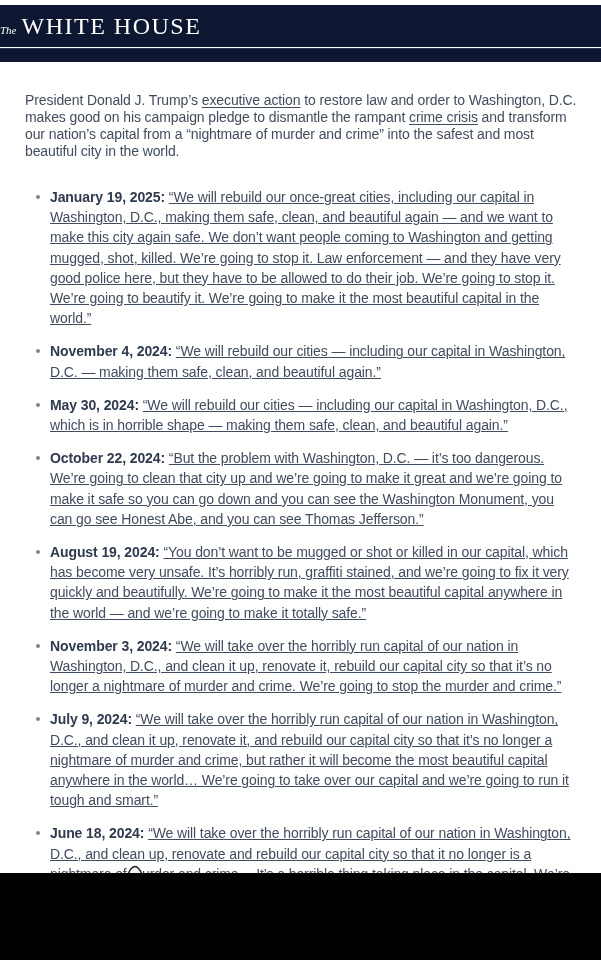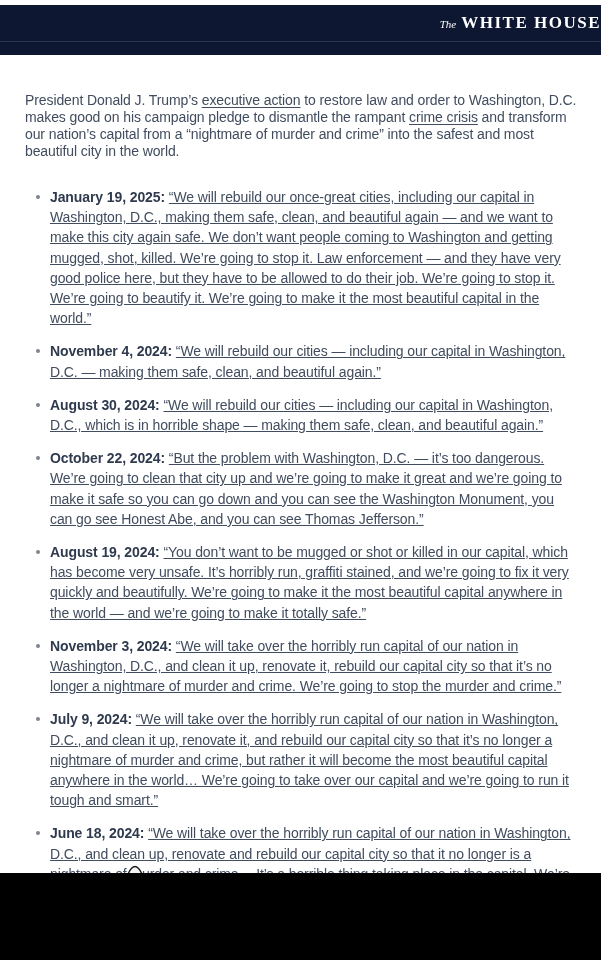--- a/index.html
+++ b/index.html
@@ -13,27 +13,27 @@
   *{box-sizing:border-box;}
   html,body{margin:0;padding:0;background:#e9e9e9;}
   .page{
     width:601px;height:960px;margin:0 auto;background:#ffffff;
     position:relative;overflow:hidden;
     font-family:"Liberation Sans",sans-serif;
   }
   .top-strip{height:5px;background:#ffffff;}
   .site-header{background:var(--navy);height:42px;}
   .logo-band{
-    height:37px;display:flex;align-items:center;justify-content:flex-end;
+    height:44px;display:flex;align-items:center;justify-content:flex-start;
     border-bottom:1px solid var(--divider);
   }
   .nav-band{height:13px;background:var(--navy);}
   .logo{color:#ffffff;font-family:"Liberation Serif",serif;display:flex;align-items:baseline;}
   .logo-the{font-style:italic;font-size:11px;margin-right:5px;}
-  .logo-main{font-size:17px;letter-spacing:1.5px;font-weight:700;}
+  .logo-main{font-size:24px;letter-spacing:1.5px;font-weight:400;}
   .content{padding:45px 24px 0 25px;}
   .intro{
     font-size:14px;line-height:17px;color:var(--body-text);
     letter-spacing:-0.1px;margin:0;
   }
   .text-link{
     color:var(--body-text);text-decoration:underline;text-underline-offset:2px;cursor:pointer;
   }
   .promise-heading{
     margin:26px 0 0 0;font-size:14.5px;font-weight:bold;color:var(--emphasis);
@@ -83,21 +83,21 @@
 
   <main class="content">
     <p class="intro"><span>President Donald J. Trump’s </span><span class="text-link">executive action</span><span> to restore law and order to Washington, D.C. makes good on his campaign pledge to dismantle the rampant </span><span class="text-link">crime crisis</span><span> and transform our nation’s capital from a “nightmare of murder and crime” into the safest and most beautiful city in the world.</span></p>
 
 
     <ul class="promise-list">
       <li class="quote-item"><span class="quote-date">January 19, 2025</span><span class="quote-sep">:</span> <span class="quote-text">“We will rebuild our once-great cities, including our capital in Washington, D.C., making them safe, clean, and beautiful again — and we want to make this city again safe. We don’t want people coming to Washington and getting mugged, shot, killed. We’re going to stop it. Law enforcement — and they have very good police here, but they have to be allowed to do their job. We’re going to stop it. We’re going to beautify it. We’re going to make it the most beautiful capital in the world.”</span></li>
 
       <li class="quote-item"><span class="quote-date">November 4, 2024</span><span class="quote-sep">:</span> <span class="quote-text">“We will rebuild our cities — including our capital in Washington, D.C. — making them safe, clean, and beautiful again.”</span></li>
 
-      <li class="quote-item"><span class="quote-date">August 30, 2024</span><span class="quote-sep">:</span> <span class="quote-text">“We will rebuild our cities — including our capital in Washington, D.C., which is in horrible shape — making them safe, clean, and beautiful again.”</span></li>
+      <li class="quote-item"><span class="quote-date">May 30, 2024</span><span class="quote-sep">:</span> <span class="quote-text">“We will rebuild our cities — including our capital in Washington, D.C., which is in horrible shape — making them safe, clean, and beautiful again.”</span></li>
 
       <li class="quote-item"><span class="quote-date">October 22, 2024</span><span class="quote-sep">:</span> <span class="quote-text">“But the problem with Washington, D.C. — it’s too dangerous. We’re going to clean that city up and we’re going to make it great and we’re going to make it safe so you can go down and you can see the Washington Monument, you can go see Honest Abe, and you can see Thomas Jefferson.”</span></li>
 
       <li class="quote-item"><span class="quote-date">August 19, 2024</span><span class="quote-sep">:</span> <span class="quote-text">“You don’t want to be mugged or shot or killed in our capital, which has become very unsafe. It’s horribly run, graffiti stained, and we’re going to fix it very quickly and beautifully. We’re going to make it the most beautiful capital anywhere in the world — and we’re going to make it totally safe.”</span></li>
 
       <li class="quote-item"><span class="quote-date">November 3, 2024</span><span class="quote-sep">:</span> <span class="quote-text">“We will take over the horribly run capital of our nation in Washington, D.C., and clean it up, renovate it, rebuild our capital city so that it’s no longer a nightmare of murder and crime. We’re going to stop the murder and crime.”</span></li>
 
       <li class="quote-item"><span class="quote-date">July 9, 2024</span><span class="quote-sep">:</span> <span class="quote-text">“We will take over the horribly run capital of our nation in Washington, D.C., and clean it up, renovate it, and rebuild our capital city so that it’s no longer a nightmare of murder and crime, but rather it will become the most beautiful capital anywhere in the world… We’re going to take over our capital and we’re going to run it tough and smart.”</span></li>
 
       <li class="quote-item"><span class="quote-date">June 18, 2024</span><span class="quote-sep">:</span> <span class="quote-text">“We will take over the horribly run capital of our nation in Washington, D.C., and clean up, renovate and rebuild our capital city so that it no longer is a nightmare of murder and crime… It’s a horrible thing taking place in the capital. We’re going to take it over. It’s going to be run properly.”</span></li>

